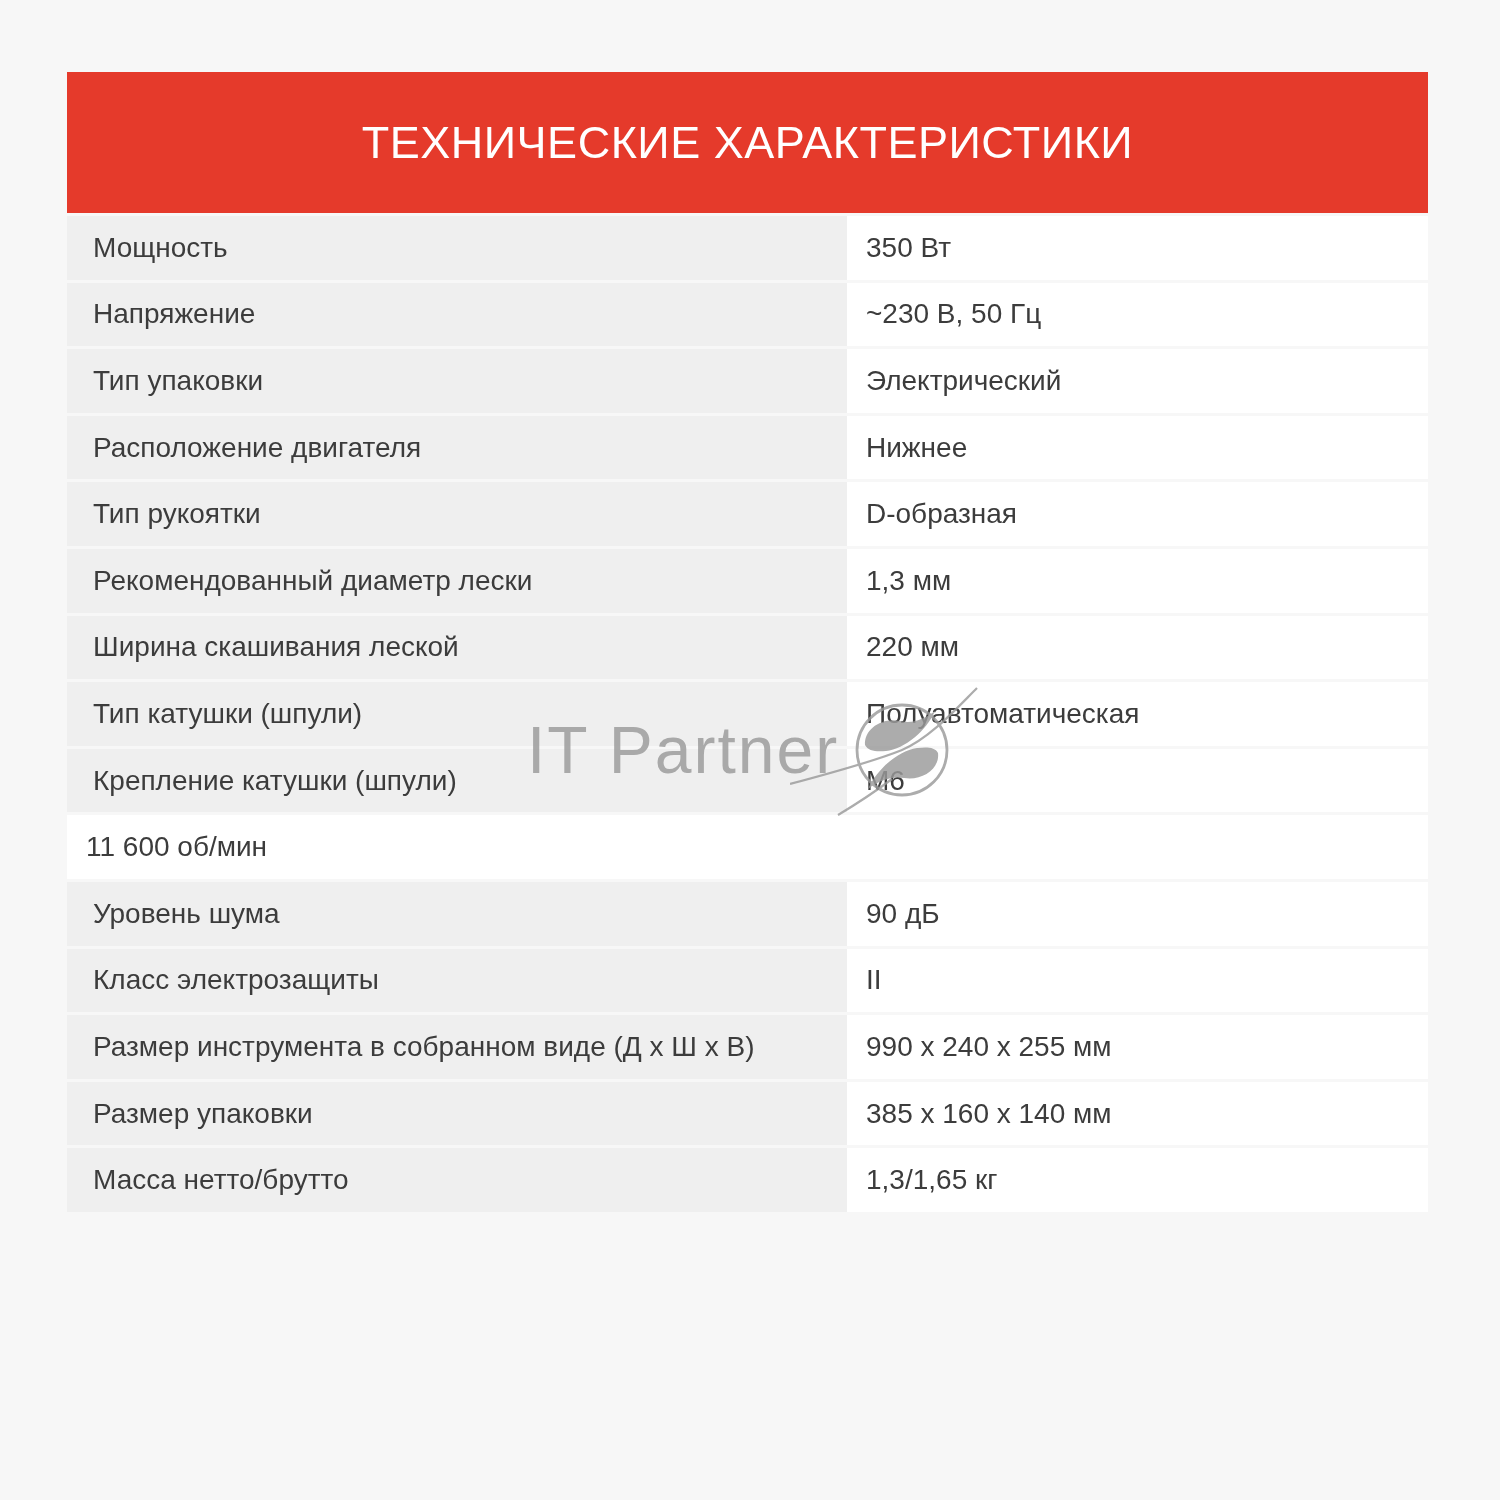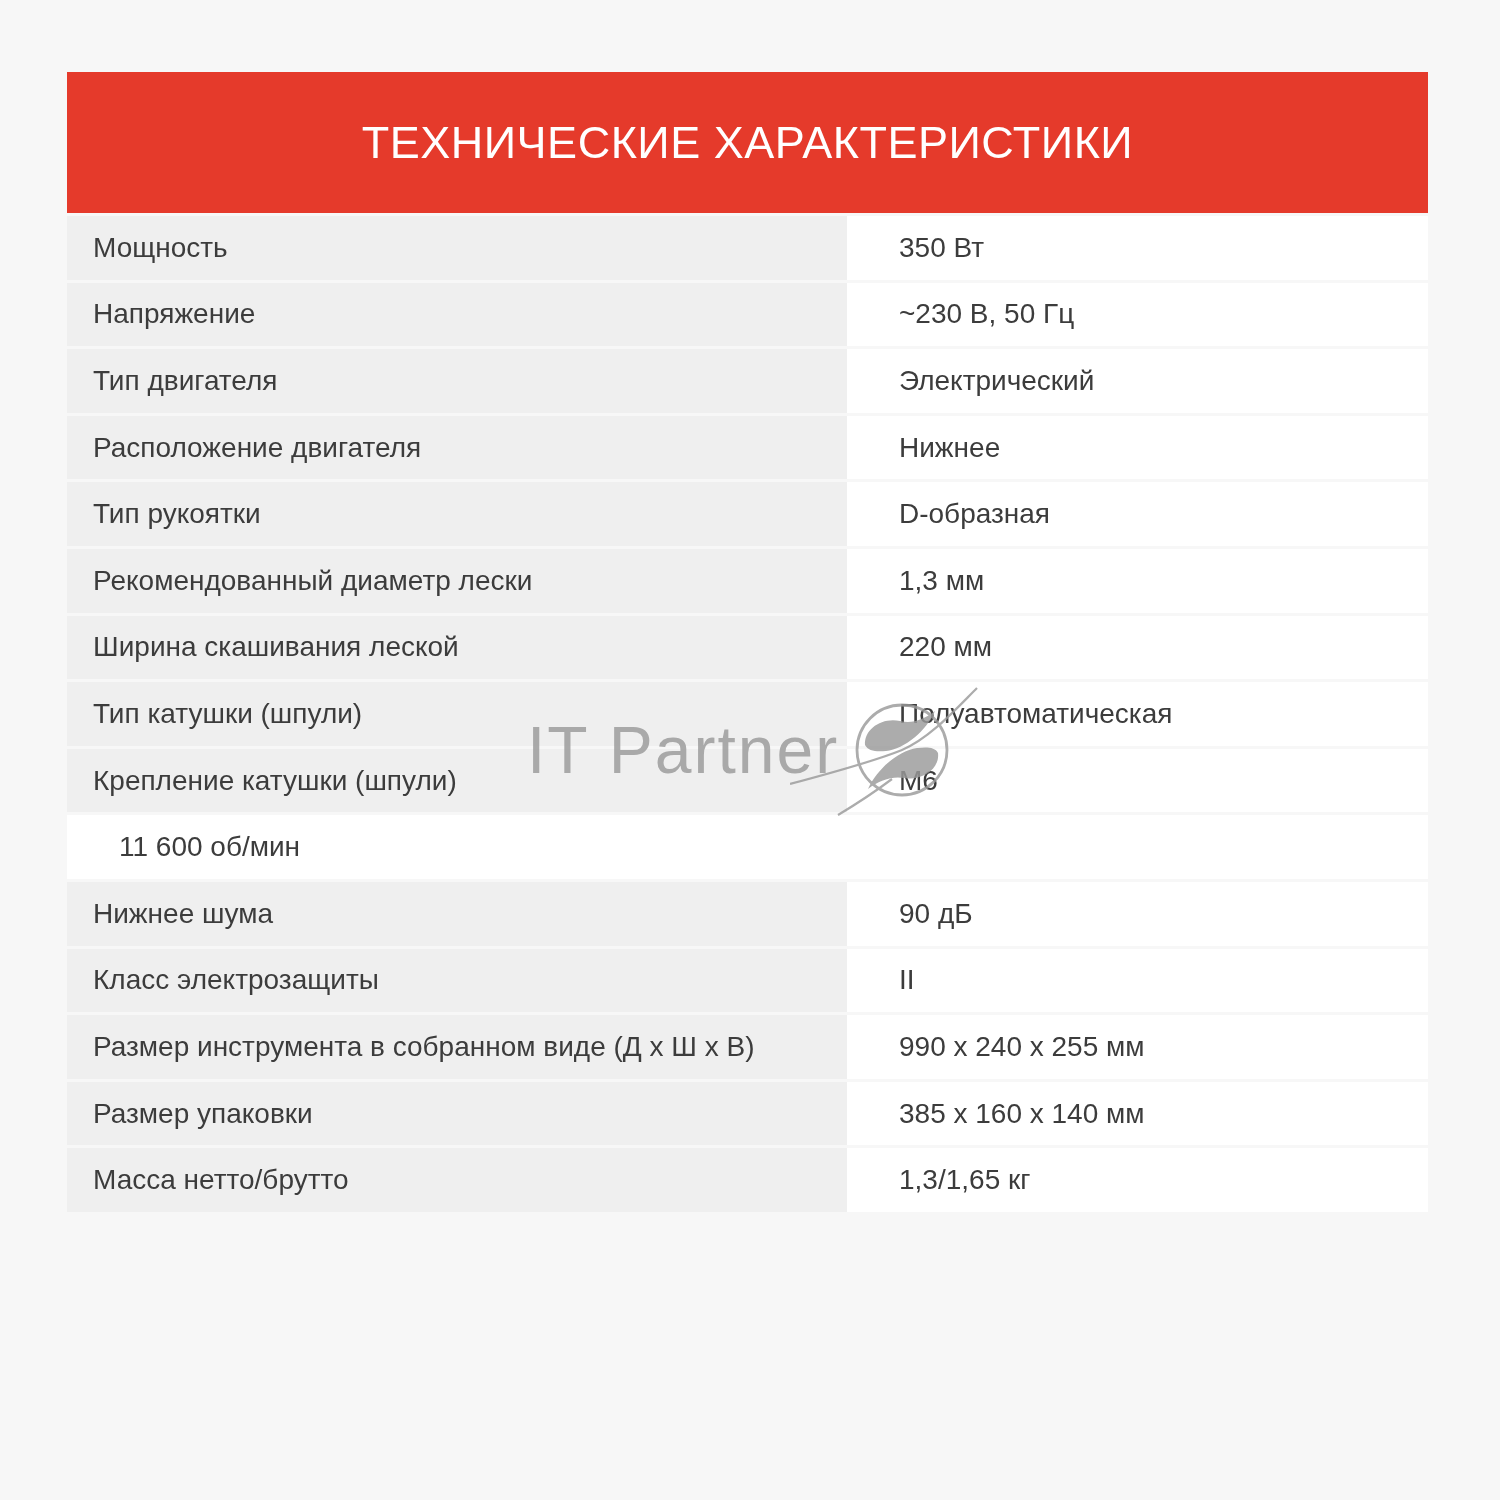--- a/index.html
+++ b/index.html
@@ -52,21 +52,21 @@
   }
   .cell.label {
     width: 780px;
     background: #efefef;
     padding-left: 26px;
     box-sizing: border-box;
   }
   .cell.value {
     flex: 1;
     background: #ffffff;
-    padding-left: 52px;
+    padding-left: 19px;
     box-sizing: border-box;
   }
   .watermark {
     position: absolute;
     left: 0;
     top: 0;
     width: 1216px;
     height: 1500px;
     pointer-events: none;
     opacity: 0.82;
@@ -100,21 +100,21 @@
     <div class="cell label">Мощность</div>
     <div class="cell value">350 Вт</div>
   </div>
 
   <div class="spec-row">
     <div class="cell label">Напряжение</div>
     <div class="cell value">~230 В, 50 Гц</div>
   </div>
 
   <div class="spec-row">
-    <div class="cell label">Тип двигателя</div>
+    <div class="cell label">Тип упаковки</div>
     <div class="cell value">Электрический</div>
   </div>
 
   <div class="spec-row">
     <div class="cell label">Расположение двигателя</div>
     <div class="cell value">Нижнее</div>
   </div>
 
   <div class="spec-row">
     <div class="cell label">Тип рукоятки</div>
@@ -139,21 +139,21 @@
   <div class="spec-row">
     <div class="cell label">Крепление катушки (шпули)</div>
     <div class="cell value">М6</div>
   </div>
 
   <div class="spec-row">
     <div class="cell value">11 600 об/мин</div>
   </div>
 
   <div class="spec-row">
-    <div class="cell label">Нижнее шума</div>
+    <div class="cell label">Уровень шума</div>
     <div class="cell value">90 дБ</div>
   </div>
 
   <div class="spec-row">
     <div class="cell label">Класс электрозащиты</div>
     <div class="cell value">II</div>
   </div>
 
   <div class="spec-row">
     <div class="cell label">Размер инструмента в собранном виде (Д х Ш х В)</div>

